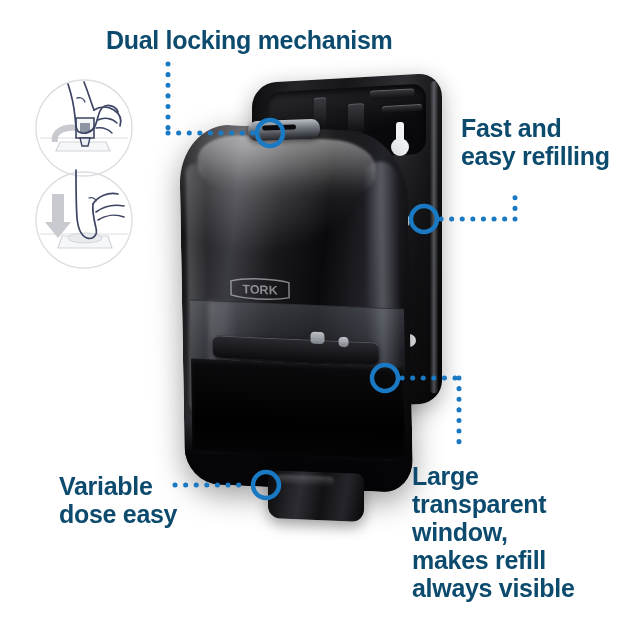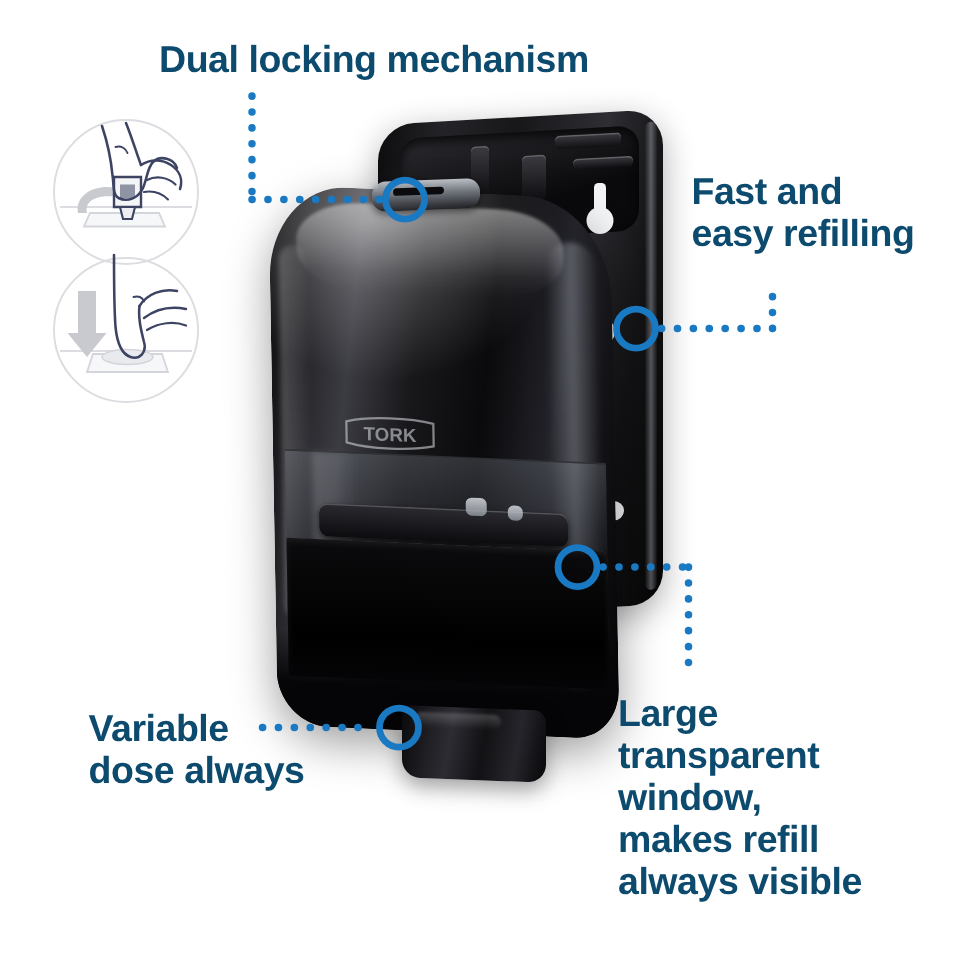--- a/index.html
+++ b/index.html
@@ -273,20 +273,20 @@
       <line x1="402" y1="378" x2="459" y2="378" stroke="#1a79c3" stroke-width="5" stroke-linecap="round" stroke-dasharray="0.1 10.5"></line>
       <line x1="459" y1="378" x2="459" y2="452" stroke="#1a79c3" stroke-width="5" stroke-linecap="round" stroke-dasharray="0.1 10.5"></line>
       <circle cx="385" cy="378" r="13" fill="none" stroke="#1a79c3" stroke-width="4.5"></circle>
     </g>
   </svg>
 
   <div class="callout" id="c-dual">Dual locking mechanism</div>
   <div class="callout" id="c-fast">Fast and
 easy refilling</div>
   <div class="callout" id="c-var">Variable
-dose always</div>
+dose easy</div>
   <div class="callout" id="c-large">Large
 transparent
 window,
 makes refill
 always visible</div>
 
 </div>
 
 </body></html>

